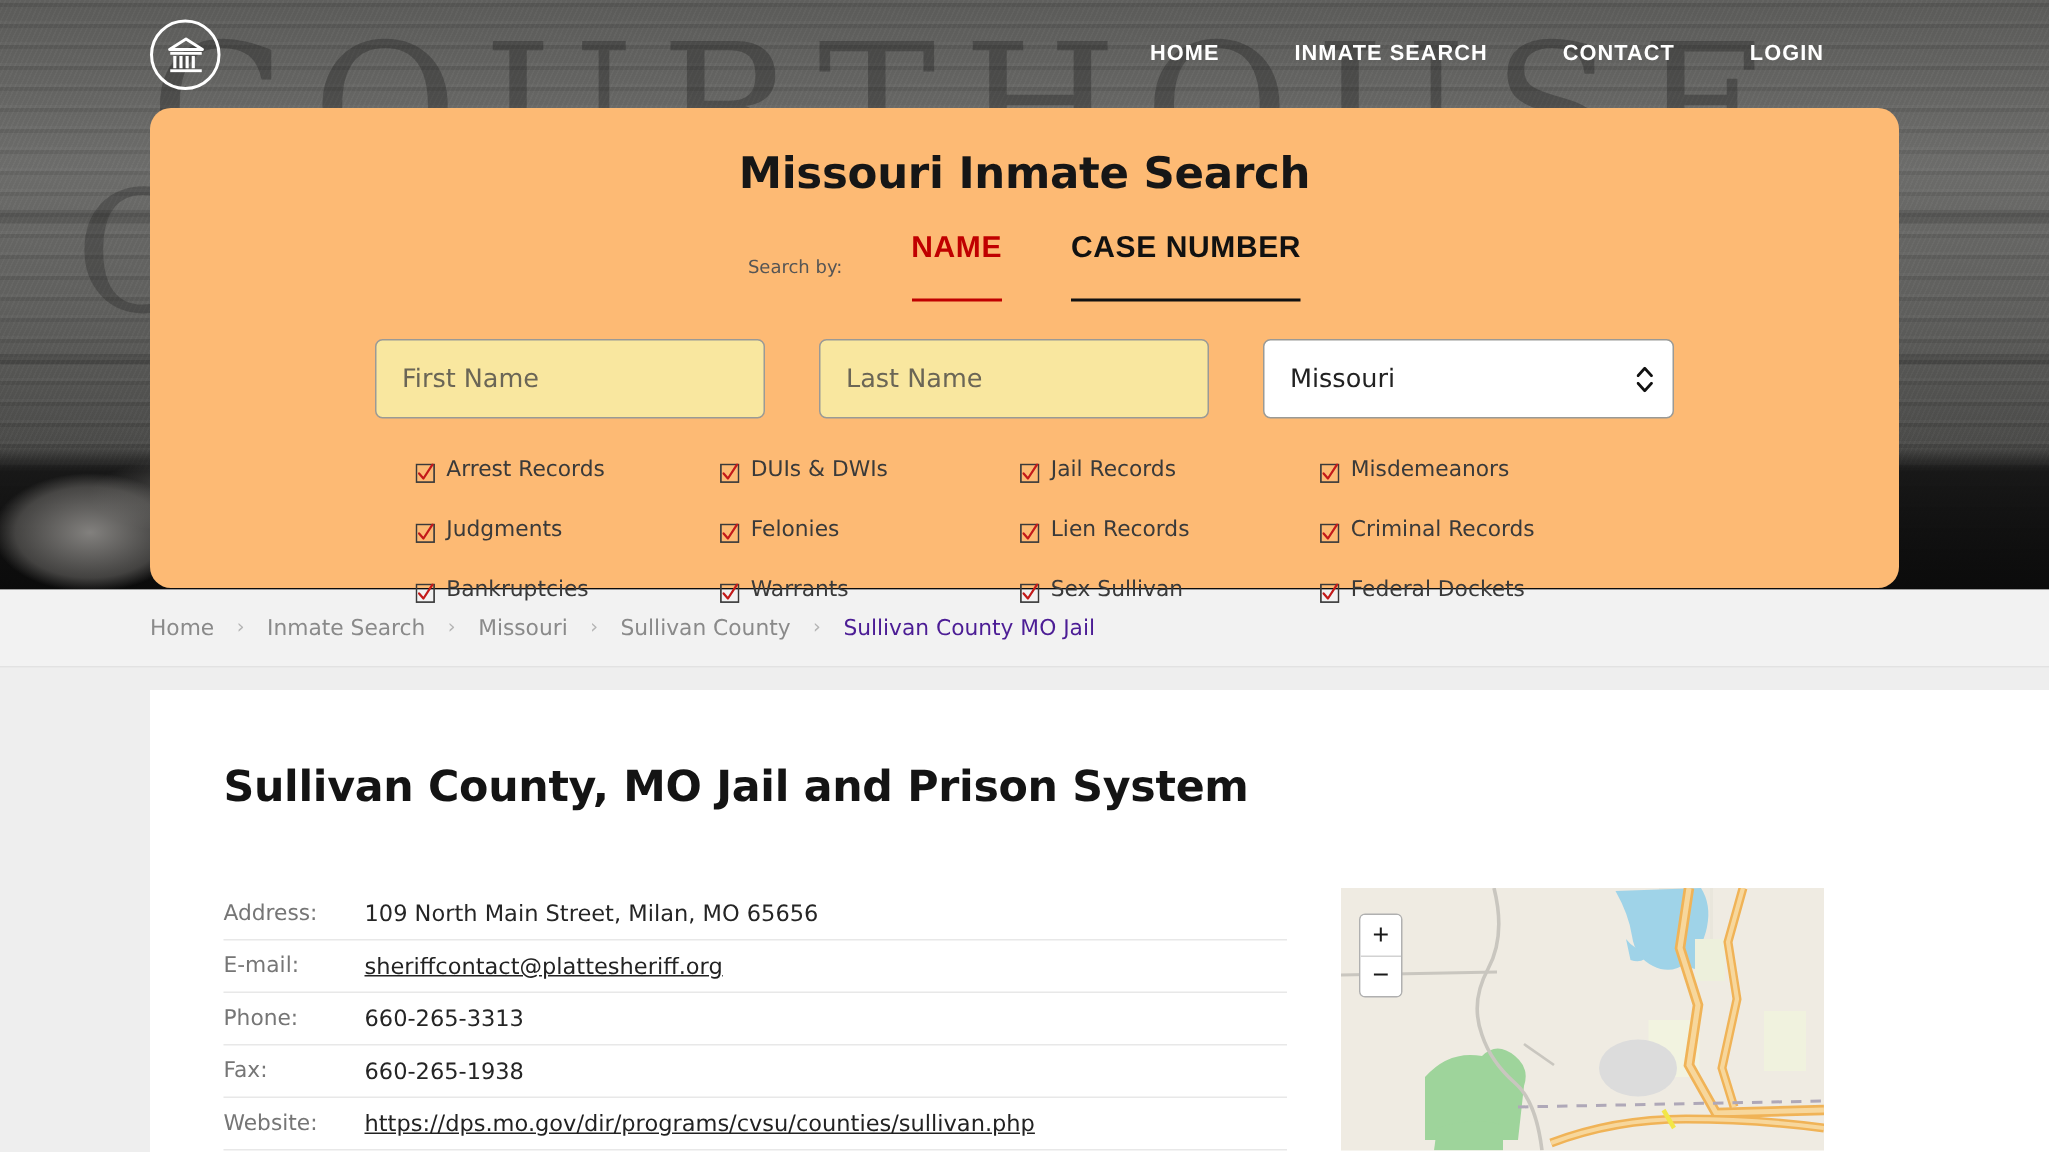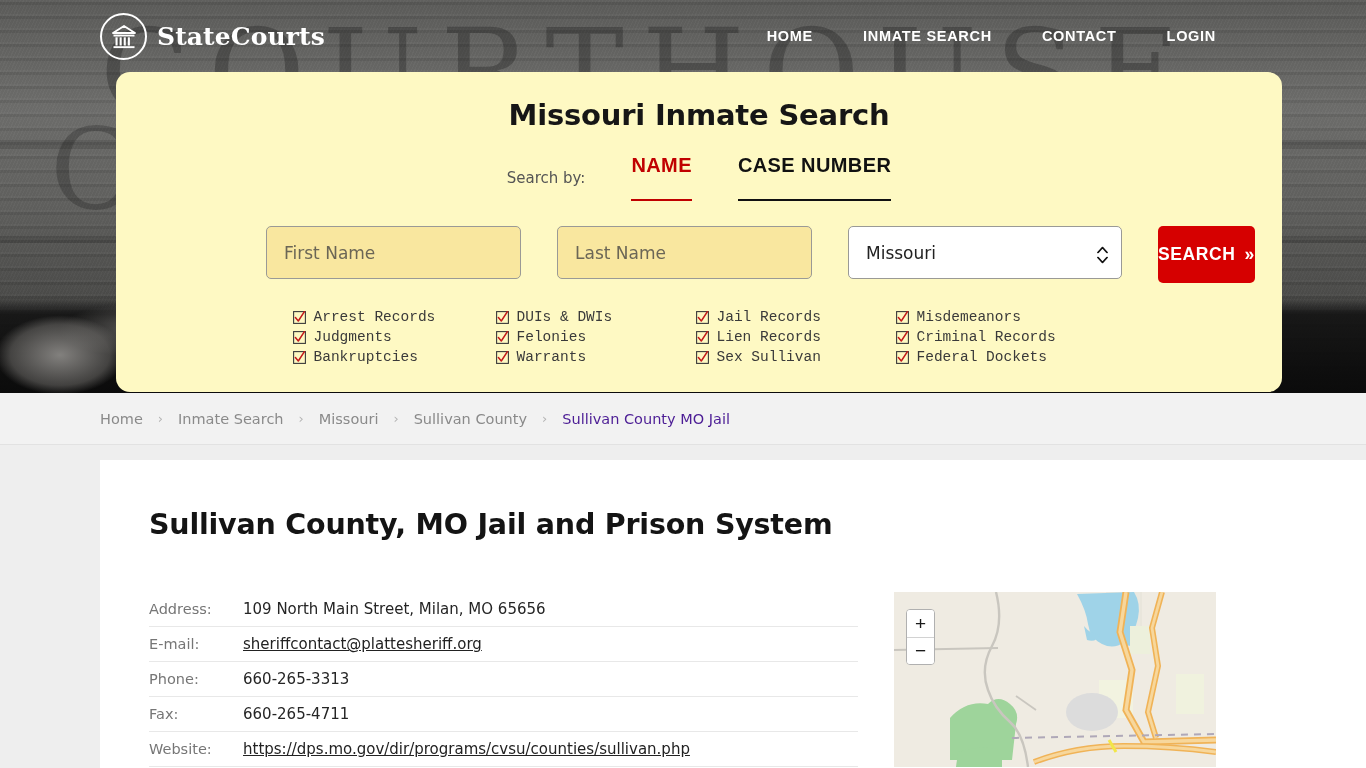--- a/index.html
+++ b/index.html
@@ -74,38 +74,37 @@
     color: #ffffff; font-size: 14.5px; font-weight: 700;
     letter-spacing: .7px; text-decoration: none;
     font-family: "Liberation Sans", sans-serif;
     cursor: pointer; white-space: nowrap;
   }
 
   
   .search-card {
     position: absolute; top: 72px; left: 100px;
     width: 1166px; height: 320px;
-    background: #fef9c3;
+    background: #fdba74;
     border-radius: 14px;
     z-index: 15;
     padding-top: 26px;
-    margin-left: 16px;
   }
   .card-title {
     text-align: center;
     font-size: 29px; font-weight: 700; color: #161616;
     letter-spacing: -.2px;
     margin-bottom: 22px;
   }
   .searchby-row {
     display: flex; align-items: center; justify-content: center;
     gap: 0; margin-bottom: 25px;
   }
   .searchby-label {
-    font-size: 15px; color: #555; margin-right: 46px;
+    font-size: 12px; color: #555; margin-right: 46px;
   }
   .tab {
     font-size: 20px; font-weight: 700; letter-spacing: .4px;
     padding-bottom: 22px; cursor: pointer;
     font-family: "Liberation Sans", sans-serif;
   }
   .tab.active { color: #c00000; border-bottom: 2.5px solid #c00000; }
   .tab.inactive { color: #111; border-bottom: 2.5px solid #111; margin-left: 46px; }
 
   .form-row {
@@ -142,23 +141,22 @@
     color: #fff; font-size: 17.5px; font-weight: 700;
     letter-spacing: .6px; cursor: pointer;
     display: flex; align-items: center; justify-content: center; gap: 9px;
     font-family: "Liberation Sans", sans-serif;
   }
 
   .checks {
     display: grid;
     grid-template-columns: 203px 200px 200px 220px;
     justify-content: center;
-    row-gap: 4px;
+    row-gap: 24px;
     padding-left: 10px;
-    font-family: Liberation Mono, monospace;
   }
   .chk { display: flex; align-items: center; gap: 8px; }
   .chk-label { font-size: 14.5px; color: #3a3a3a; }
   .chk-box { width: 13px; height: 13px; flex: 0 0 auto; }
 
   
   .crumbbar {
     position: absolute; top: 393px; left: 0;
     width: 1366px; height: 52px;
     background: #f2f2f2;
@@ -240,21 +238,20 @@
       <svg width="30" height="30" viewBox="0 0 30 30" aria-hidden="true">
         <path d="M15 5 L26 12 L4 12 Z" fill="none" stroke="#fff" stroke-width="1.9" stroke-linejoin="round"></path>
         <rect x="4.5" y="13.6" width="21" height="1.9" fill="#fff"></rect>
         <rect x="6.5" y="16.3" width="2.1" height="8.2" fill="#fff"></rect>
         <rect x="10.6" y="16.3" width="2.1" height="8.2" fill="#fff"></rect>
         <rect x="14.7" y="16.3" width="2.1" height="8.2" fill="#fff"></rect>
         <rect x="18.8" y="16.3" width="2.1" height="8.2" fill="#fff"></rect>
         <rect x="4.5" y="25.2" width="21" height="1.9" fill="#fff"></rect>
       </svg>
     </span>
-    <span class="brand-name">StateCourts</span>
   </div>
   <div class="nav">
     <a class="nav-item">HOME</a>
     <a class="nav-item">INMATE SEARCH</a>
     <a class="nav-item">CONTACT</a>
     <a class="nav-item">LOGIN</a>
   </div>
 </div>
 
 <div class="search-card">
@@ -275,24 +272,20 @@
       </div>
       <span class="stepper">
         <svg width="11" height="7" viewBox="0 0 11 7">
             <path d="M1 6 L5.5 1 L10 6" fill="none" stroke="#111" stroke-width="1.8" stroke-linecap="round" stroke-linejoin="round"></path>
           </svg>
         <svg width="11" height="7" viewBox="0 0 11 7">
             <path d="M1 1 L5.5 6 L10 1" fill="none" stroke="#111" stroke-width="1.8" stroke-linecap="round" stroke-linejoin="round"></path>
           </svg>
       </span>
     </div>
-    <button class="search-btn">
-      <span>SEARCH</span>
-      <span>»</span>
-    </button>
   </div>
 
   <div class="checks" id="checks-grid">
       <div class="chk">
         <span class="chk-box"><svg width="13" height="13" viewBox="0 0 13 13">
             <rect x="0.6" y="0.6" width="11.8" height="11.8" fill="none" stroke="#3a3a3a" stroke-width="1.1"></rect>
             <path d="M2.4 6.6 L5.3 10 L11.4 0.6" fill="none" stroke="#c31a1a" stroke-width="1.5" stroke-linecap="round" stroke-linejoin="round"></path>
           </svg></span>
         <span class="chk-label">Arrest Records</span>
       </div>
@@ -399,21 +392,21 @@
         <div class="info-row">
           <span class="info-label">E-mail:</span>
           <span class="info-value link">sheriffcontact@plattesheriff.org</span>
         </div>
         <div class="info-row">
           <span class="info-label">Phone:</span>
           <span class="info-value">660-265-3313</span>
         </div>
         <div class="info-row">
           <span class="info-label">Fax:</span>
-          <span class="info-value">660-265-4711</span>
+          <span class="info-value">660-265-1938</span>
         </div>
         <div class="info-row">
           <span class="info-label">Website:</span>
           <span class="info-value link">https://dps.mo.gov/dir/programs/cvsu/counties/sullivan.php</span>
         </div>
       </div>
 
     <div class="map">
       <svg width="322" height="175" viewBox="0 0 322 175" aria-hidden="true">
         <rect x="0" y="0" width="322" height="175" fill="#EFEBE2"></rect>

